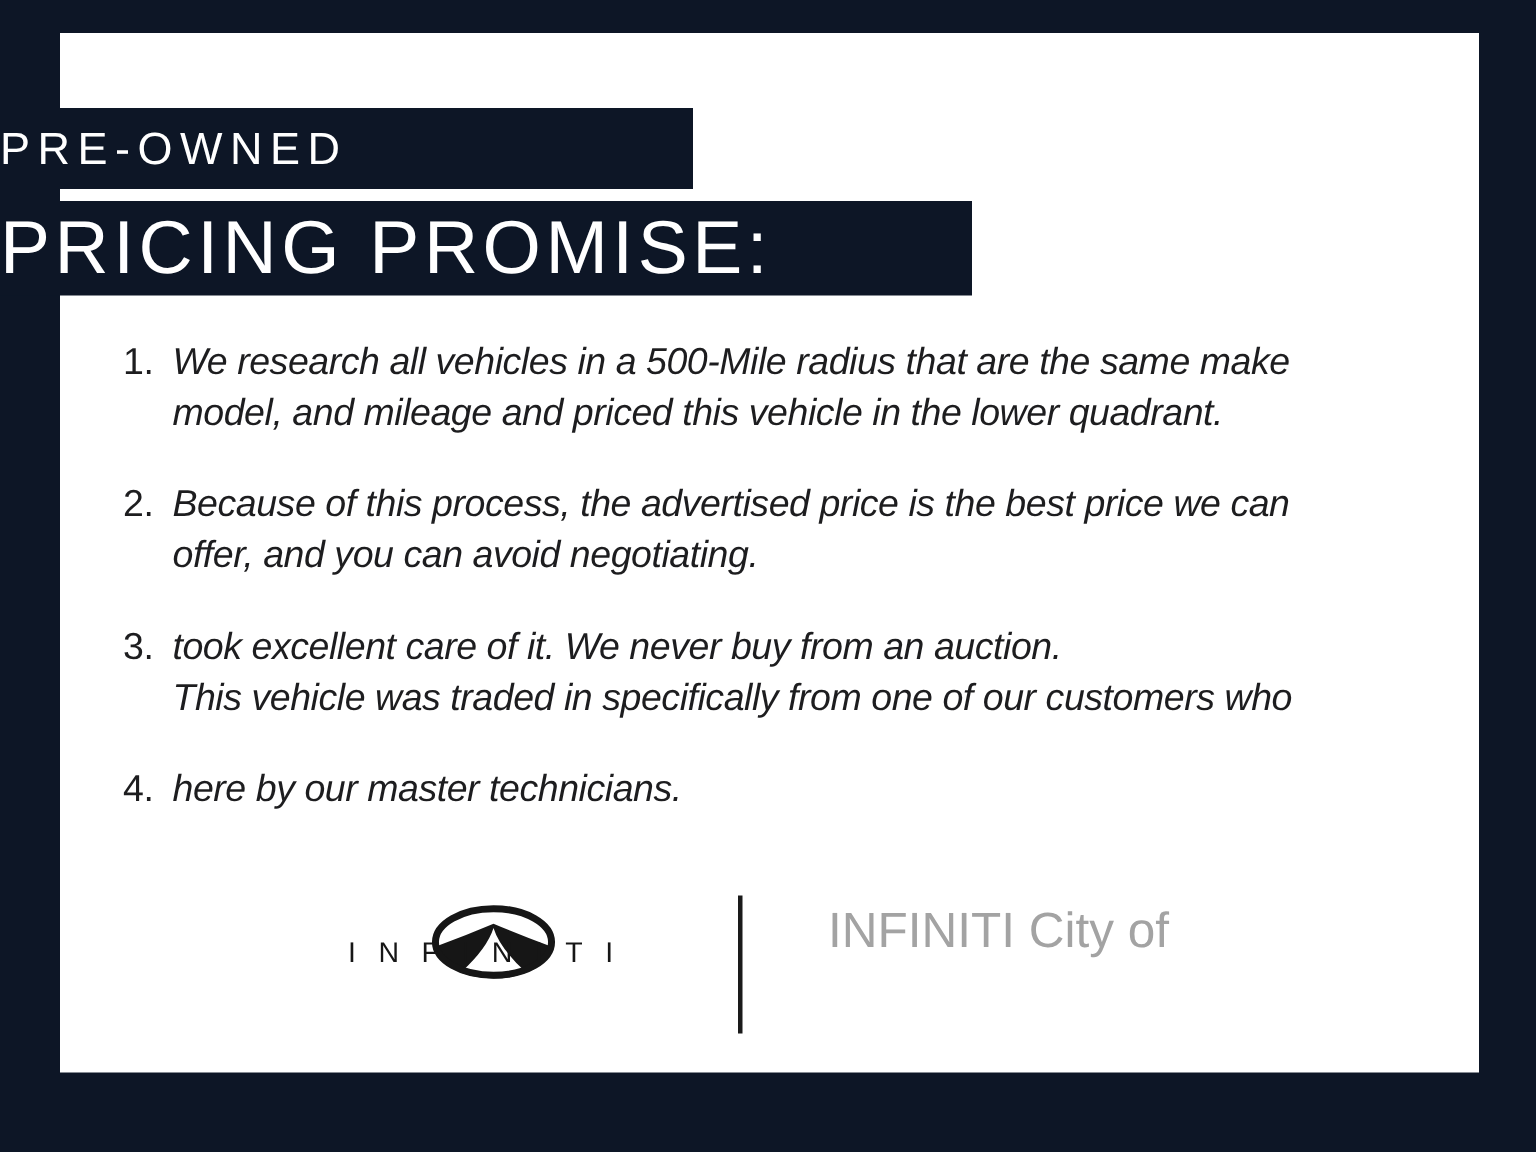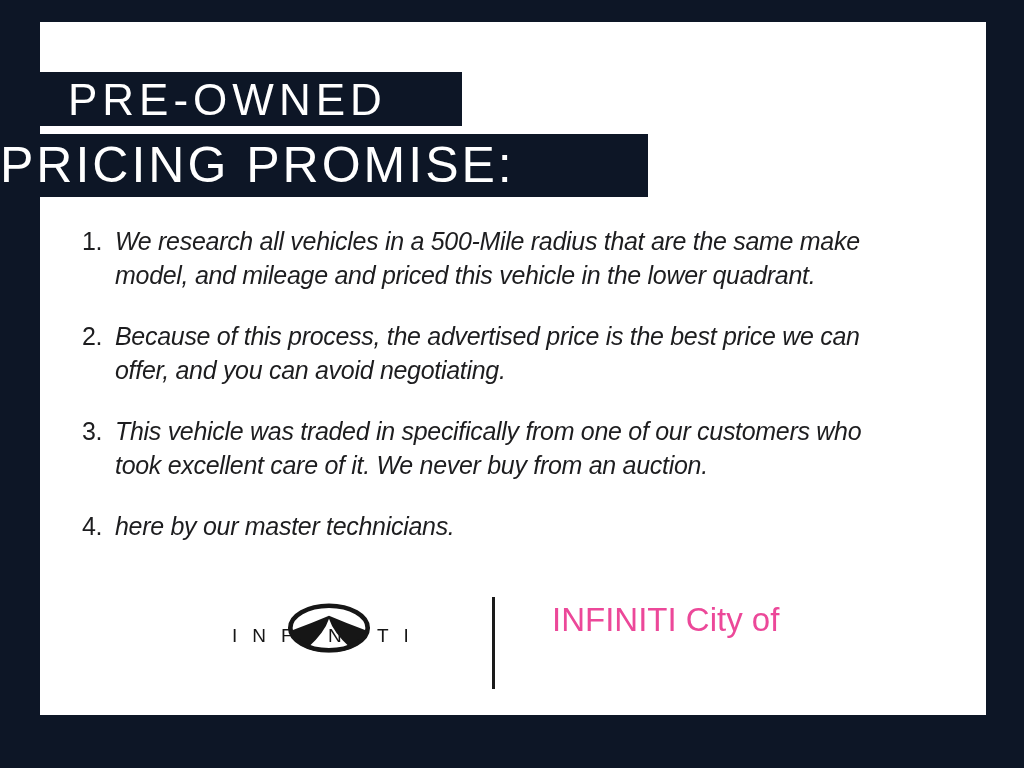--- a/index.html
+++ b/index.html
@@ -15,21 +15,21 @@
     background:#ffffff;
   }
   .banner{
     position:absolute;left:0;
     background:#0d1626;color:#ffffff;
     white-space:nowrap;
     font-weight:400;
   }
   .banner-1{
     top:72px;width:462px;height:54px;line-height:55px;
-    padding-left:68px;font-size:44px;letter-spacing:5px;
+    font-size:30px;letter-spacing:5px;
     box-sizing:border-box;
   }
   .banner-2{
     top:134px;width:648px;height:63px;line-height:63px;
     font-size:50px;letter-spacing:3px;
     box-sizing:border-box;
   }
   .promise-list{
     position:absolute;left:82px;top:224px;width:890px;
   }
@@ -51,21 +51,21 @@
     position:absolute;left:232px;top:625px;
     font-size:19px;font-weight:500;letter-spacing:15px;
     color:#161616;white-space:nowrap;
   }
   .divider{
     position:absolute;left:492px;top:597px;width:3px;height:92px;
     background:#1a1a1a;
   }
   .dealer{
     position:absolute;left:552px;top:599px;
-    font-size:33px;line-height:42px;color:#ec4899;
+    font-size:33px;line-height:42px;color:#a3a3a3;
     font-weight:400;
   }
   .dealer span{display:block;white-space:nowrap;}
 </style>
 </head>
 <body>
 
 <div class="canvas">
 
   <div class="content-panel"></div>
@@ -92,22 +92,22 @@
       <span class="num">2.</span>
       <span class="lines">
         <span class="ln">Because of this process, the advertised price is the best price we can</span>
         <span class="ln">offer, and you can avoid negotiating.</span>
       </span>
     </div>
 
     <div class="promise">
       <span class="num">3.</span>
       <span class="lines">
+        <span class="ln">took excellent care of it. We never buy from an auction.</span>
         <span class="ln">This vehicle was traded in specifically from one of our customers who</span>
-        <span class="ln">took excellent care of it. We never buy from an auction.</span>
       </span>
     </div>
 
     <div class="promise">
       <span class="num">4.</span>
       <span class="lines">
         <span class="ln">here by our master technicians.</span>
       </span>
     </div>
 

